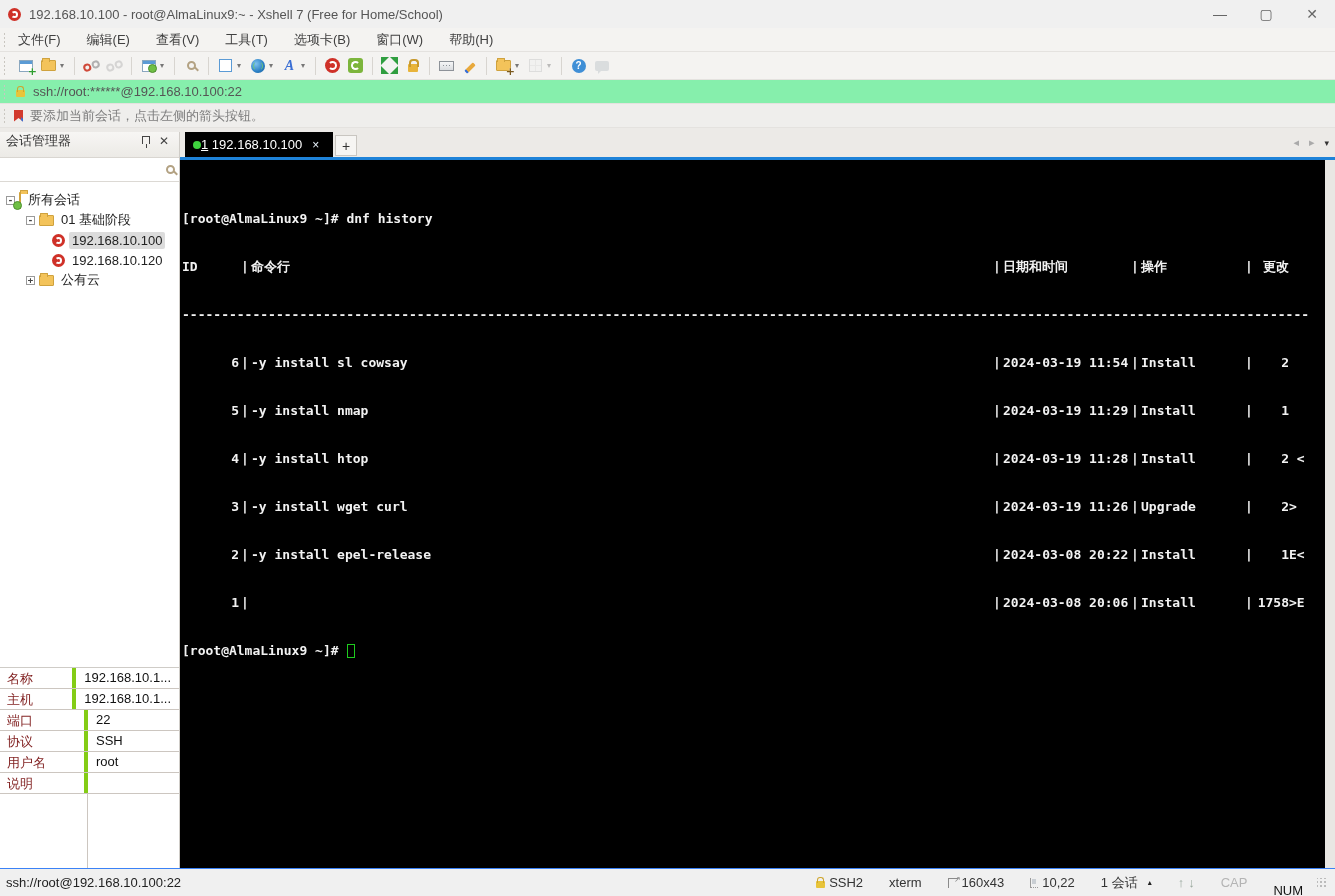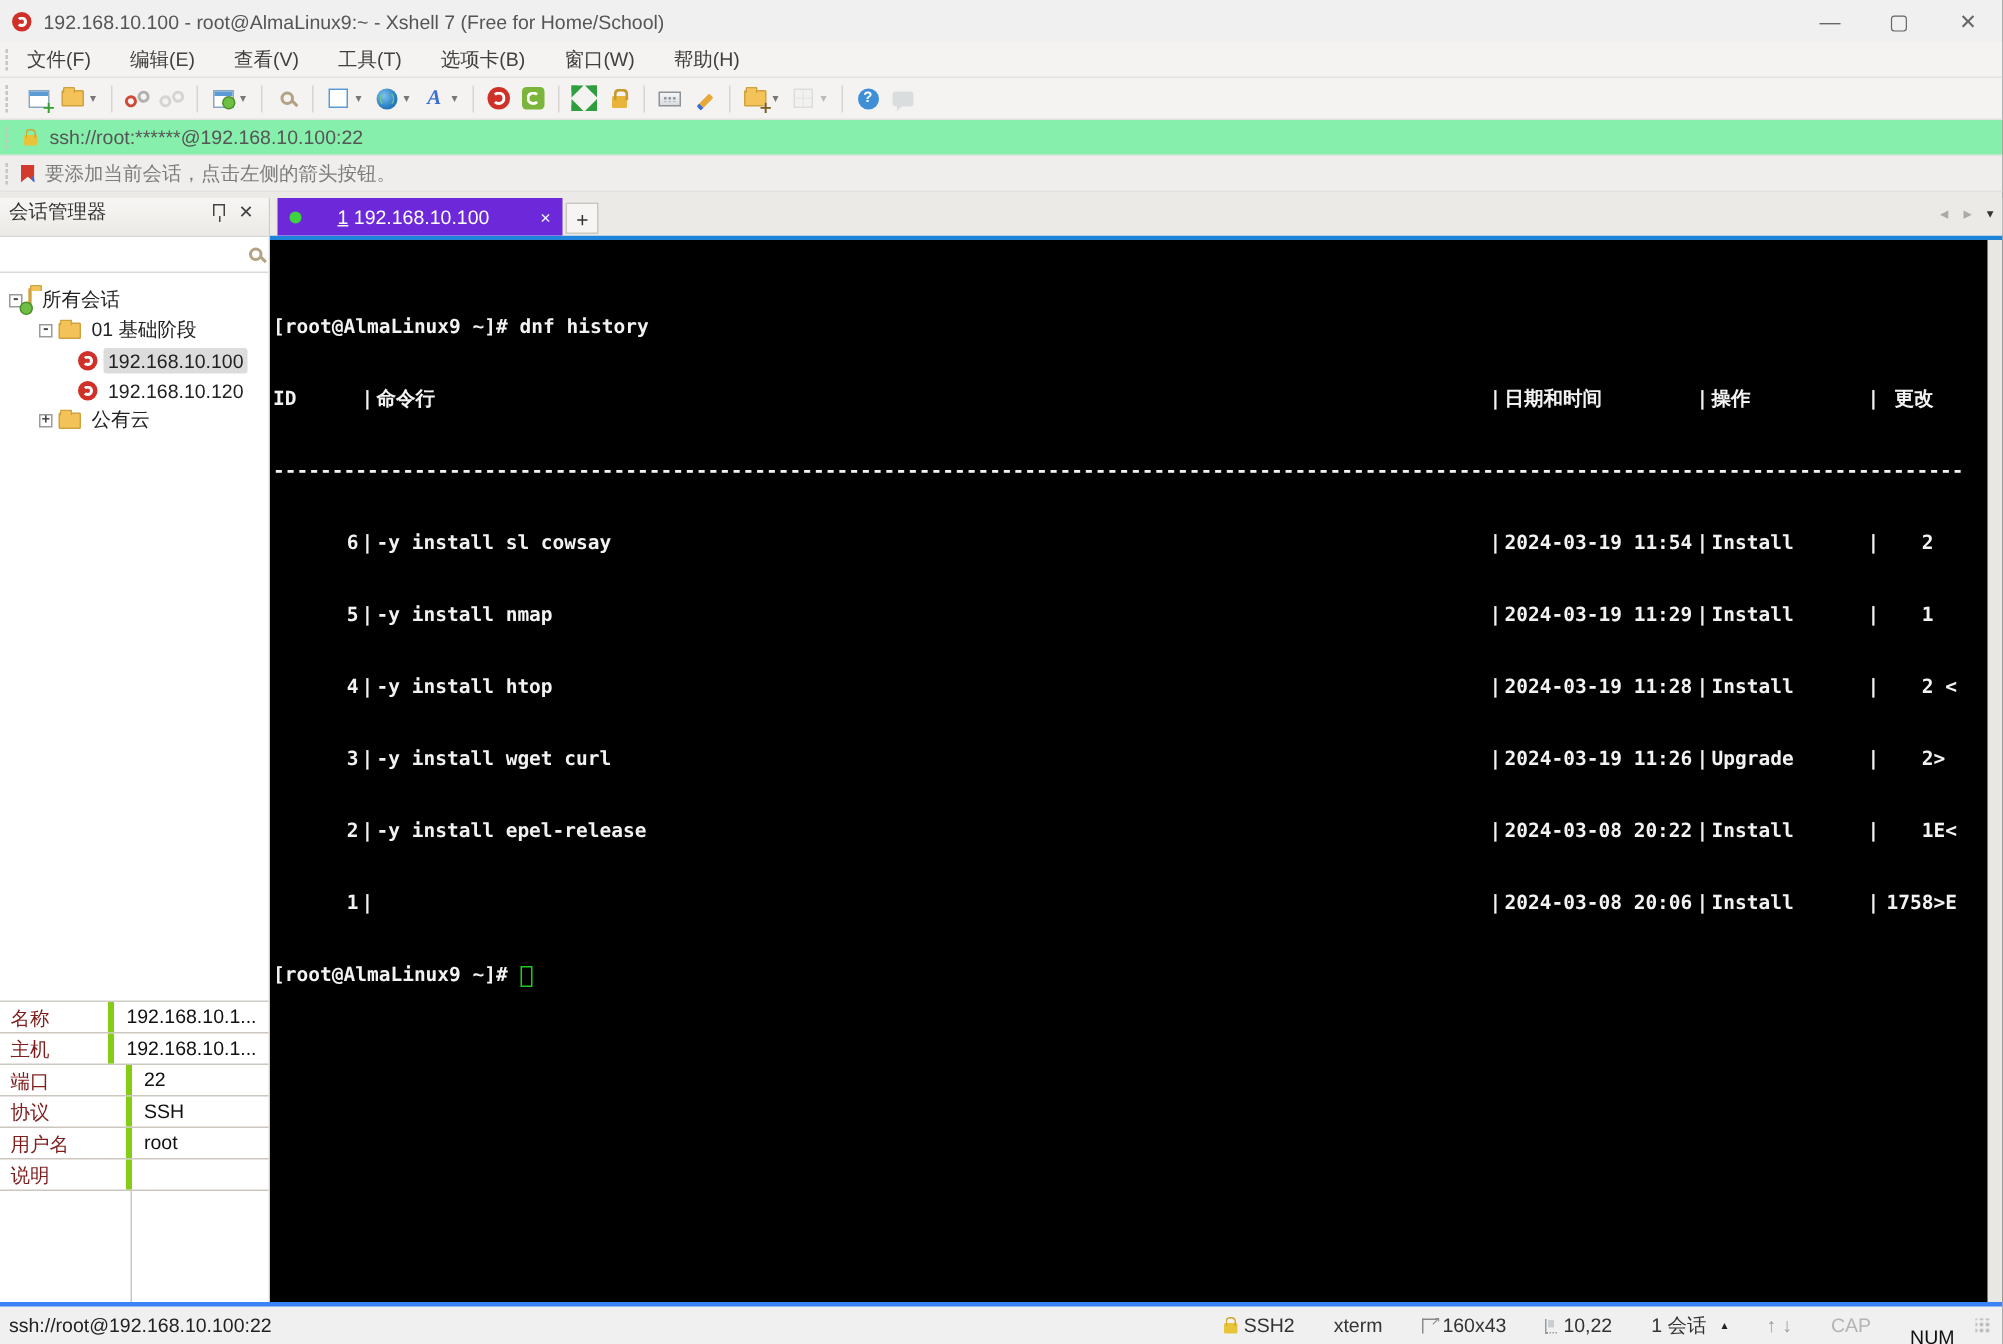--- a/index.html
+++ b/index.html
@@ -60,21 +60,21 @@
   .props { height:201px; border-top:1px solid #cfccc7; background:#fff; display:flex; flex-direction:column; }
   .prow { height:21px; display:flex; border-bottom:1px solid #ccc6c0; }
   .prow .plabel { width:88px; padding:2px 7px; color:#7f1d1d; border-right:4px solid #84cc16; }
   .prow .pvalue { flex:1; padding:2px 8px; color:#111; }
   .pfill { flex:1; display:flex; }
   .pfill .plabel { width:88px; border-right:1px solid #ccc6c0; }
 
   
   .main { flex:1; display:flex; flex-direction:column; min-width:0; }
   .tabbar { height:25px; display:flex; align-items:flex-end; background:#eceae7; position:relative; }
-  .tab { height:25px; min-width:148px; background:#6d28d9; color:#fff; display:flex; align-items:center; gap:24px; padding:0 8px; margin-left:5px; }
+  .tab { height:25px; min-width:148px; background:#000000; color:#fff; display:flex; align-items:center; gap:0; padding:0 8px; margin-left:5px; }
   .tab .dot { width:8px; height:8px; border-radius:50%; background:#3ed23e; }
   .tab .num { text-decoration:underline; }
   .tab .tclose { margin-left:10px; color:#e8f2fb; font-size:12px; }
   .tab-add { width:22px; height:21px; margin:0 0 1px 2px; background:#f6f5f3; border:1px solid #c9c6c1; display:flex; align-items:center; justify-content:center; font-size:14px; color:#333; }
   .tabnav { position:absolute; right:6px; top:4px; display:flex; align-items:center; gap:10px; color:#aaa; }
   .tabnav .tn { font-size:11px; }
   .tabnav .tdrop { color:#333; font-size:9px; }
   .blueline { height:3px; background:#1e83d9; }
 
   
@@ -86,21 +86,21 @@
   .trow .talt { display:flex; }
   .trow .talt .an { width:34px; text-align:right; }
   .trow .talt .am { white-space:pre; }
   .hdr .tid { text-align:left; }
   .dashline { width:1128px; overflow:hidden; height:16px; }
   .promptline { display:flex; align-items:center; }
   .cursor { display:inline-block; width:8px; height:14px; border:1px solid #1ecb1e; margin-left:1px; }
   .term-scroll { position:absolute; top:0; right:0; bottom:0; width:10px; background:#e9e7e3; }
 
   
-  .statusbar { height:28px; display:flex; align-items:center; background:#f0f0f0; border-top:3px solid #3b82f6; padding:0 8px 0 6px; color:#333; }
+  .statusbar { height:28px; display:flex; align-items:center; background:#f0f0f0; border-top:1px solid #3b82f6; padding:0 8px 0 6px; color:#333; }
   .sb-left { flex:1; color:#222; }
   .sb-item { display:flex; align-items:center; gap:4px; margin-left:26px; }
   .sb-dim { color:#b4b4b4; }
   .sb-num { color:#111;margin-top:16px; }
   .updown { display:flex; gap:4px; color:#97a69b; font-size:13px; }
   .dropup { font-size:8px; color:#222; margin-left:6px; }
   .grip { width:10px; height:10px; margin-left:14px; background-image:radial-gradient(#bbb 1.2px, transparent 1.3px); background-size:4px 4px; background-position:bottom right; }
 
   
   .i-swirl { width:15px; height:15px; border-radius:50%; background:#cf3128; position:relative; }

